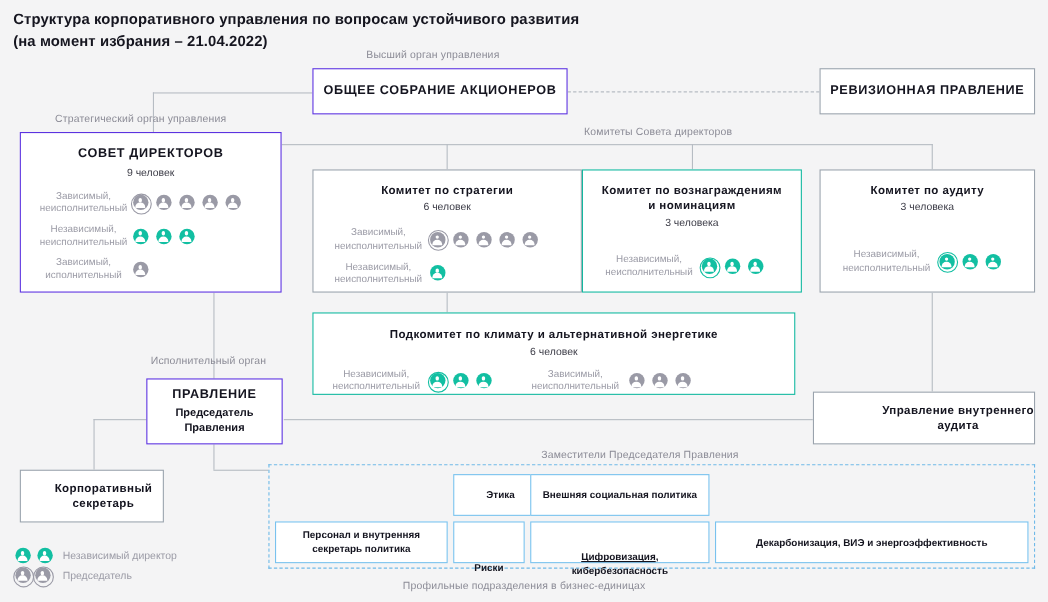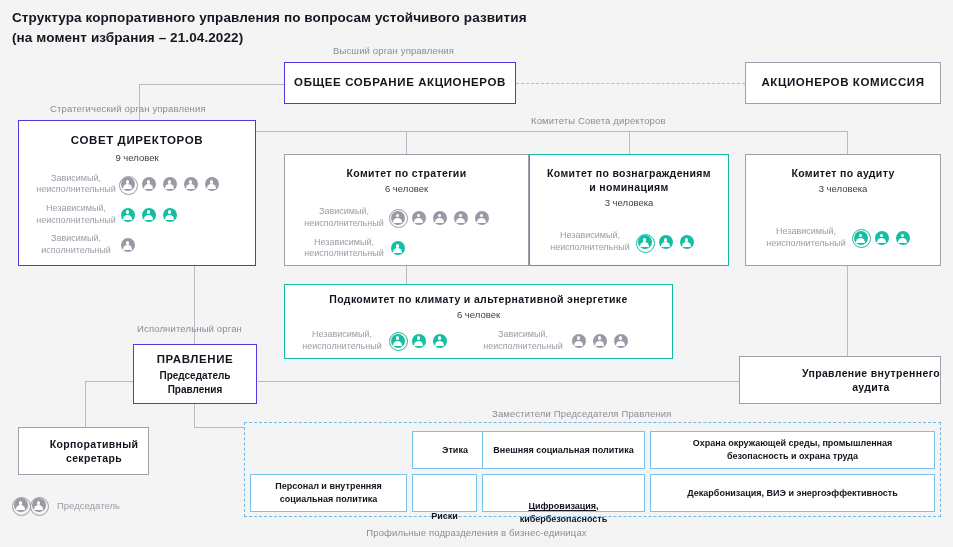--- a/index.html
+++ b/index.html
@@ -148,21 +148,21 @@
   <div class="abs caption" style="left:531px; top:115px;">Комитеты Совета директоров</div>
   <div class="abs caption" style="left:137px; top:323px;">Исполнительный орган</div>
   <div class="abs caption" style="left:492px; top:408px;">Заместители Председателя Правления</div>
   <div class="abs caption" id="bottom-caption">Профильные подразделения в бизнес-единицах</div>
 
   <div class="abs box violet" style="left:284px; top:62px; width:232px; height:42px;">
     <div class="box-title lg">ОБЩЕЕ СОБРАНИЕ АКЦИОНЕРОВ</div>
   </div>
 
   <div class="abs box" style="left:745px; top:62px; width:196px; height:42px;">
-    <div class="box-title lg">АКЦИОНЕРОВ КОМИССИЯ</div>
+    <div class="box-title lg">РЕВИЗИОННАЯ ПРАВЛЕНИЕ</div>
   </div>
 
   <div class="abs box violet" style="left:18px; top:120px; width:238px; height:146px; justify-content:flex-start; padding-top:12px;">
     <div class="box-title lg">СОВЕТ ДИРЕКТОРОВ</div>
     <div class="box-sub">9 человек</div>
     <div class="members">
       <div class="mrow">
         <div class="mlabel" style="width:86px;">Зависимый,
 неисполнительный</div>
         <div class="micons">
@@ -327,21 +327,21 @@
           <span class="p teal">
               <i class="disc"></i>
               <i class="head"></i>
               <i class="body"></i>
             </span>
         </div>
       </div>
     </div>
   </div>
 
-  <div class="abs box teal" style="left:284px; top:284px; width:389px; height:75px; justify-content:center; padding-top:1px;">
+  <div class="abs box teal" style="left:284px; top:284px; width:439px; height:75px; justify-content:flex-end; padding-top:1px;">
     <div class="box-title">Подкомитет по климату и альтернативной энергетике</div>
     <div class="box-sub">6 человек</div>
     <div class="members" style="margin-top:9px; display:flex; padding:0 10px;">
       <div class="mrow" style="margin-bottom:0;">
         <div class="mlabel" style="width:94px;">Независимый,
 неисполнительный</div>
         <div class="micons">
           <span class="p teal chair">
               <i class="disc"></i>
               <i class="head"></i>
@@ -400,40 +400,51 @@
   </div>
 
   <div class="abs" id="deputies-container" style="left:244px; top:422px; width:697px; height:95px;"></div>
 
   <div class="abs dept" style="left:412px; top:431px; width:86px; height:38px;">
     <span style="white-space:pre-line;">Этика</span>
   </div>
   <div class="abs dept" style="left:482px; top:431px; width:163px; height:38px;">
     <span style="white-space:pre-line;">Внешняя социальная политика</span>
   </div>
-  <div class="abs dept" style="left:650px; top:431px; width:285px; height:38px;">
-    <span style="white-space:pre-line;">Охрана окружающей среды, промышленная
-безопасность и охрана труда</span>
-  </div>
 
   <div class="abs dept" style="left:250px; top:474px; width:157px; height:38px;">
     <span style="white-space:pre-line;">Персонал и внутренняя
-социальная политика</span>
+секретарь политика</span>
   </div>
   <div class="abs dept" style="left:412px; top:474px; width:65px; height:38px;">
     <span style="white-space:pre-line;margin-top:47px;">Риски</span>
   </div>
   <div class="abs dept" style="left:482px; top:474px; width:163px; height:38px;">
     <span id="dept-digital" style="white-space:pre-line;margin-top:40px;"><u>Цифровизация</u>,<br>кибербезопасность</span>
   </div>
   <div class="abs dept" style="left:650px; top:474px; width:285px; height:38px;">
     <span style="white-space:pre-line;">Декарбонизация, ВИЭ и энергоэффективность</span>
   </div>
 
   <div class="abs" id="legend">
+    <div class="lgrow">
+      <div class="lgicons">
+        <span class="p teal">
+            <i class="disc"></i>
+            <i class="head"></i>
+            <i class="body"></i>
+          </span>
+        <span class="p teal">
+            <i class="disc"></i>
+            <i class="head"></i>
+            <i class="body"></i>
+          </span>
+      </div>
+      <div class="lglabel">Независимый директор</div>
+    </div>
     <div class="lgrow">
       <div class="lgicons" style="gap:1px;">
         <span class="p gray chair">
             <i class="disc"></i>
             <i class="head"></i>
             <i class="body"></i>
           </span>
         <span class="p gray chair">
             <i class="disc"></i>
             <i class="head"></i>

